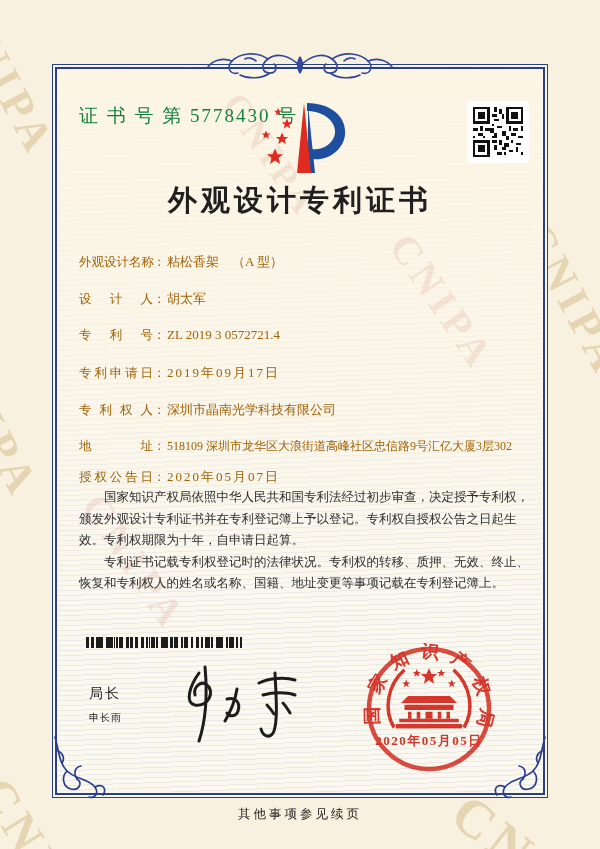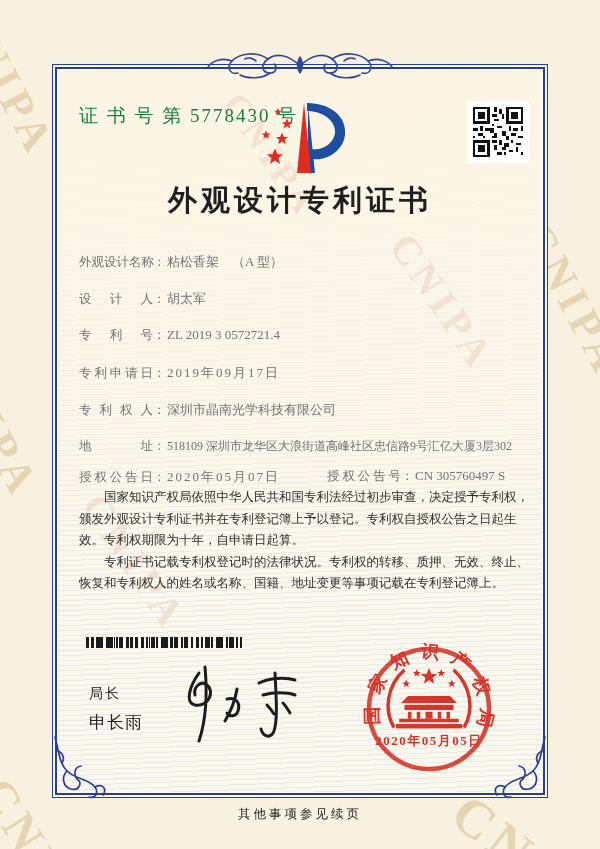--- a/index.html
+++ b/index.html
@@ -15,35 +15,35 @@
   .waves{position:absolute;inset:5px;
          background:repeating-linear-gradient(178deg,rgba(122,142,192,0.15) 0 1px,rgba(255,255,255,0) 1px 5px);}
   .tint{position:absolute;inset:5px;
         background:linear-gradient(180deg,rgba(252,245,228,0.95) 0%,rgba(252,245,228,0.55) 45%,rgba(252,246,233,0.05) 75%);}
   .certnum{position:absolute;left:26px;top:38px;font-size:19px;letter-spacing:2px;color:#15803d;}
   .logo{position:absolute;left:198px;top:32px;}
   .qrbox{position:absolute;left:414px;top:36px;width:62px;height:62px;background:#fff;}
   .qrbox svg{position:absolute;left:6px;top:6px;}
   .title{position:absolute;left:0;top:116px;width:100%;text-align:center;
          font-size:29px;font-weight:bold;letter-spacing:4px;color:#1f1f1f;}
-  .row{position:absolute;left:26px;font-size:13px;color:#737373;white-space:nowrap;}
+  .row{position:absolute;left:26px;font-size:13px;color:#a16207;white-space:nowrap;}
   .lbl{display:inline-block;width:74px;font-size:12.5px;text-align:justify;text-align-last:justify;vertical-align:bottom;}
   .colon{display:inline-block;width:12px;font-size:12.5px;}
   .val{margin-left:2px;}
   .val-date{letter-spacing:2px;}
   .val-addr{font-size:12px;margin-top:48px;}
   .grant2{position:absolute;left:248px;top:0;}
   .paras{position:absolute;left:26px;top:422px;width:456px;font-size:12.5px;line-height:21.5px;color:#2e2e2e;}
   .paras p{margin:0;text-indent:2em;}
   .barcode{position:absolute;left:33px;top:572px;width:156px;height:11px;
     background-image:repeating-linear-gradient(90deg,#1c1c1c 0 2px,transparent 2px 5px),
                      repeating-linear-gradient(90deg,#1c1c1c 0 1px,transparent 1px 7px),
                      repeating-linear-gradient(90deg,#1c1c1c 0 3px,transparent 3px 11px);}
   .signer-title{position:absolute;left:36px;top:620px;font-size:14px;letter-spacing:2px;color:#222;}
-  .signer-name{position:absolute;left:36px;top:646px;font-size:17px;letter-spacing:1px;color:#222;}
+  .signer-name{position:absolute;left:36px;top:646px;font-size:10px;letter-spacing:1px;color:#222;}
   .signature{position:absolute;left:118px;top:596px;}
   .seal{position:absolute;left:310px;top:578px;opacity:0.92;mix-blend-mode:multiply;}
   .pageinfo{position:absolute;left:0;top:712px;width:100%;text-align:center;font-size:12px;
             letter-spacing:3px;color:#3a3a3a;}
   .footnote{position:absolute;left:0;top:806px;width:100%;text-align:center;font-size:12.5px;
             letter-spacing:3px;color:#222;}
   .ornament-top{position:absolute;left:50%;top:-21px;transform:translateX(-50%);}
   .corner{position:absolute;}
   .corner.bl{left:-4px;bottom:-4px;}
   .corner.br{right:-4px;bottom:-4px;transform:scaleX(-1);}
@@ -187,23 +187,20 @@
       <span class="lbl">专利申请日</span><span class="colon">：</span><span class="val val-date">2019年09月17日</span>
     </div>
     <div class="row" style="top:336px">
       <span class="lbl">专利权人</span><span class="colon">：</span><span class="val">深圳市晶南光学科技有限公司</span>
     </div>
     <div class="row" style="top:373px">
       <span class="lbl">地址</span><span class="colon">：</span><span class="val val-addr">518109 深圳市龙华区大浪街道高峰社区忠信路9号汇亿大厦3层302</span>
     </div>
     <div class="row" style="top:403px">
       <span class="lbl">授权公告日</span><span class="colon">：</span><span class="val val-date">2020年05月07日</span>
-      <span class="grant2">
-        <span class="lbl">授权公告号</span><span class="colon">：</span><span class="val">CN 305760497 S</span>
-      </span>
     </div>
 
     <div class="paras">
       <p>国家知识产权局依照中华人民共和国专利法经过初步审查，决定授予专利权，颁发外观设计专利证书并在专利登记簿上予以登记。专利权自授权公告之日起生效。专利权期限为十年，自申请日起算。</p>
       <p>专利证书记载专利权登记时的法律状况。专利权的转移、质押、无效、终止、恢复和专利权人的姓名或名称、国籍、地址变更等事项记载在专利登记簿上。</p>
     </div>
 
     <div class="barcode"></div>
 
     <div class="signer-title">局长</div>

